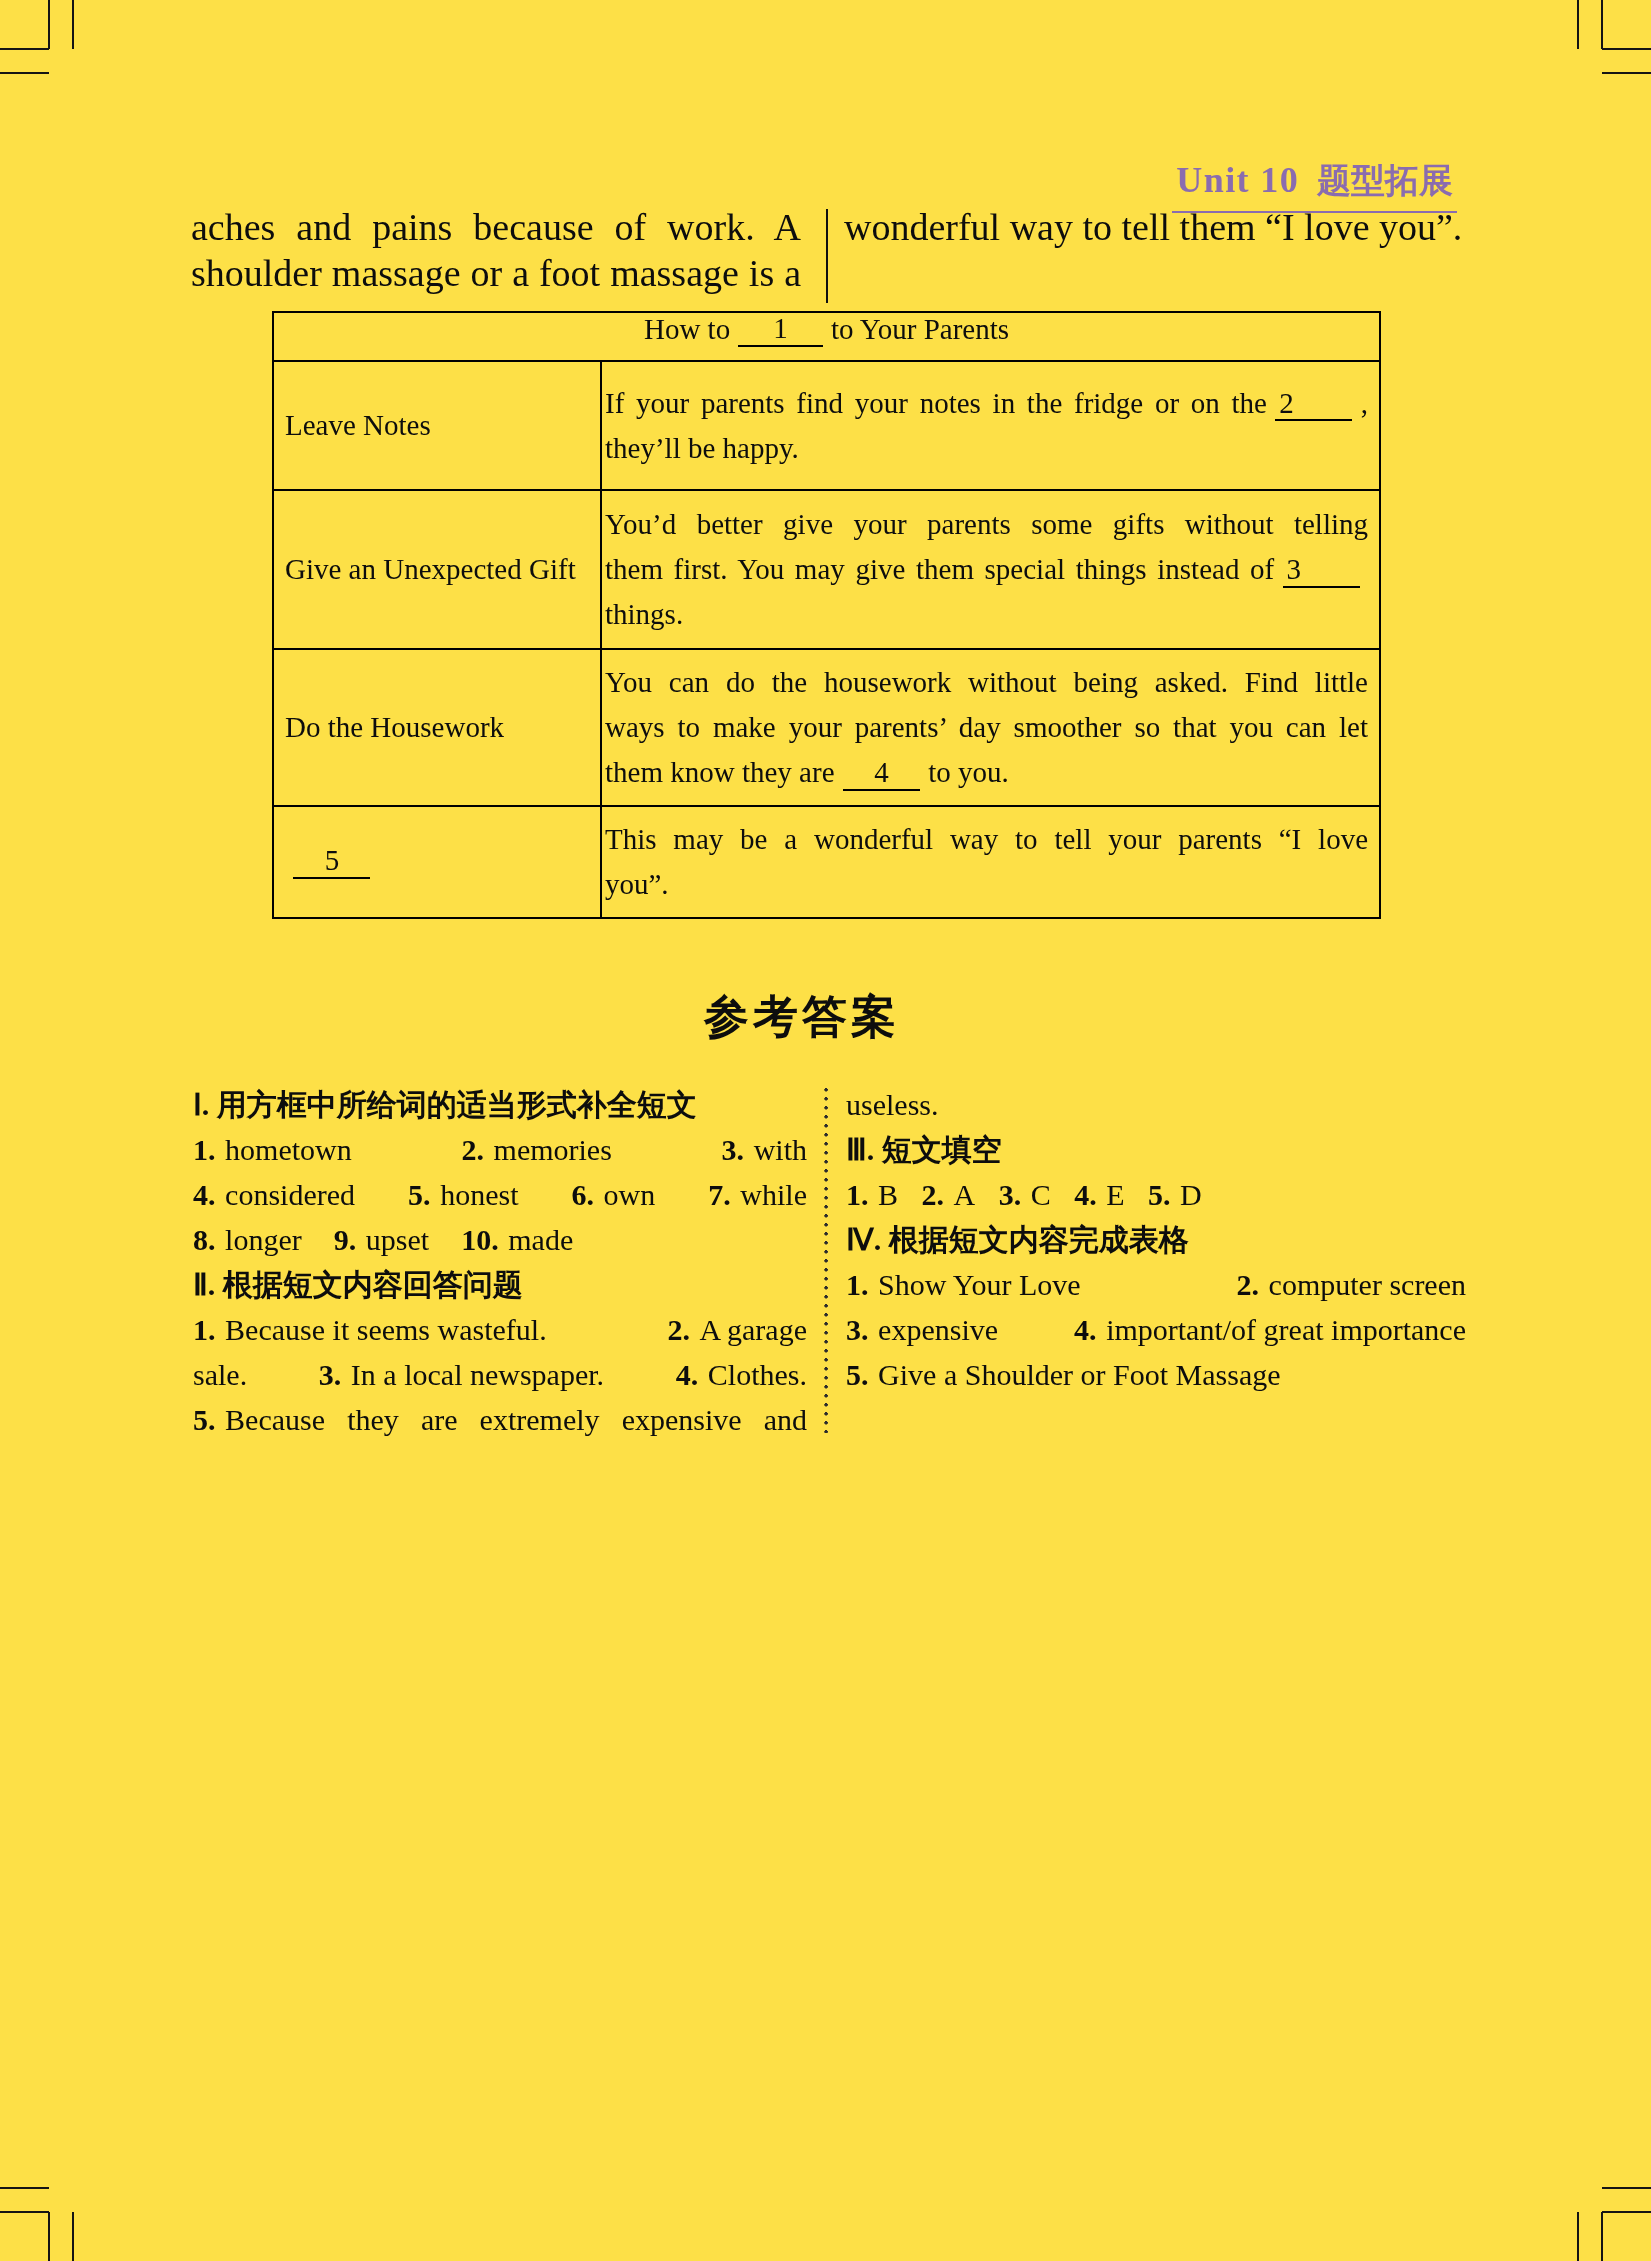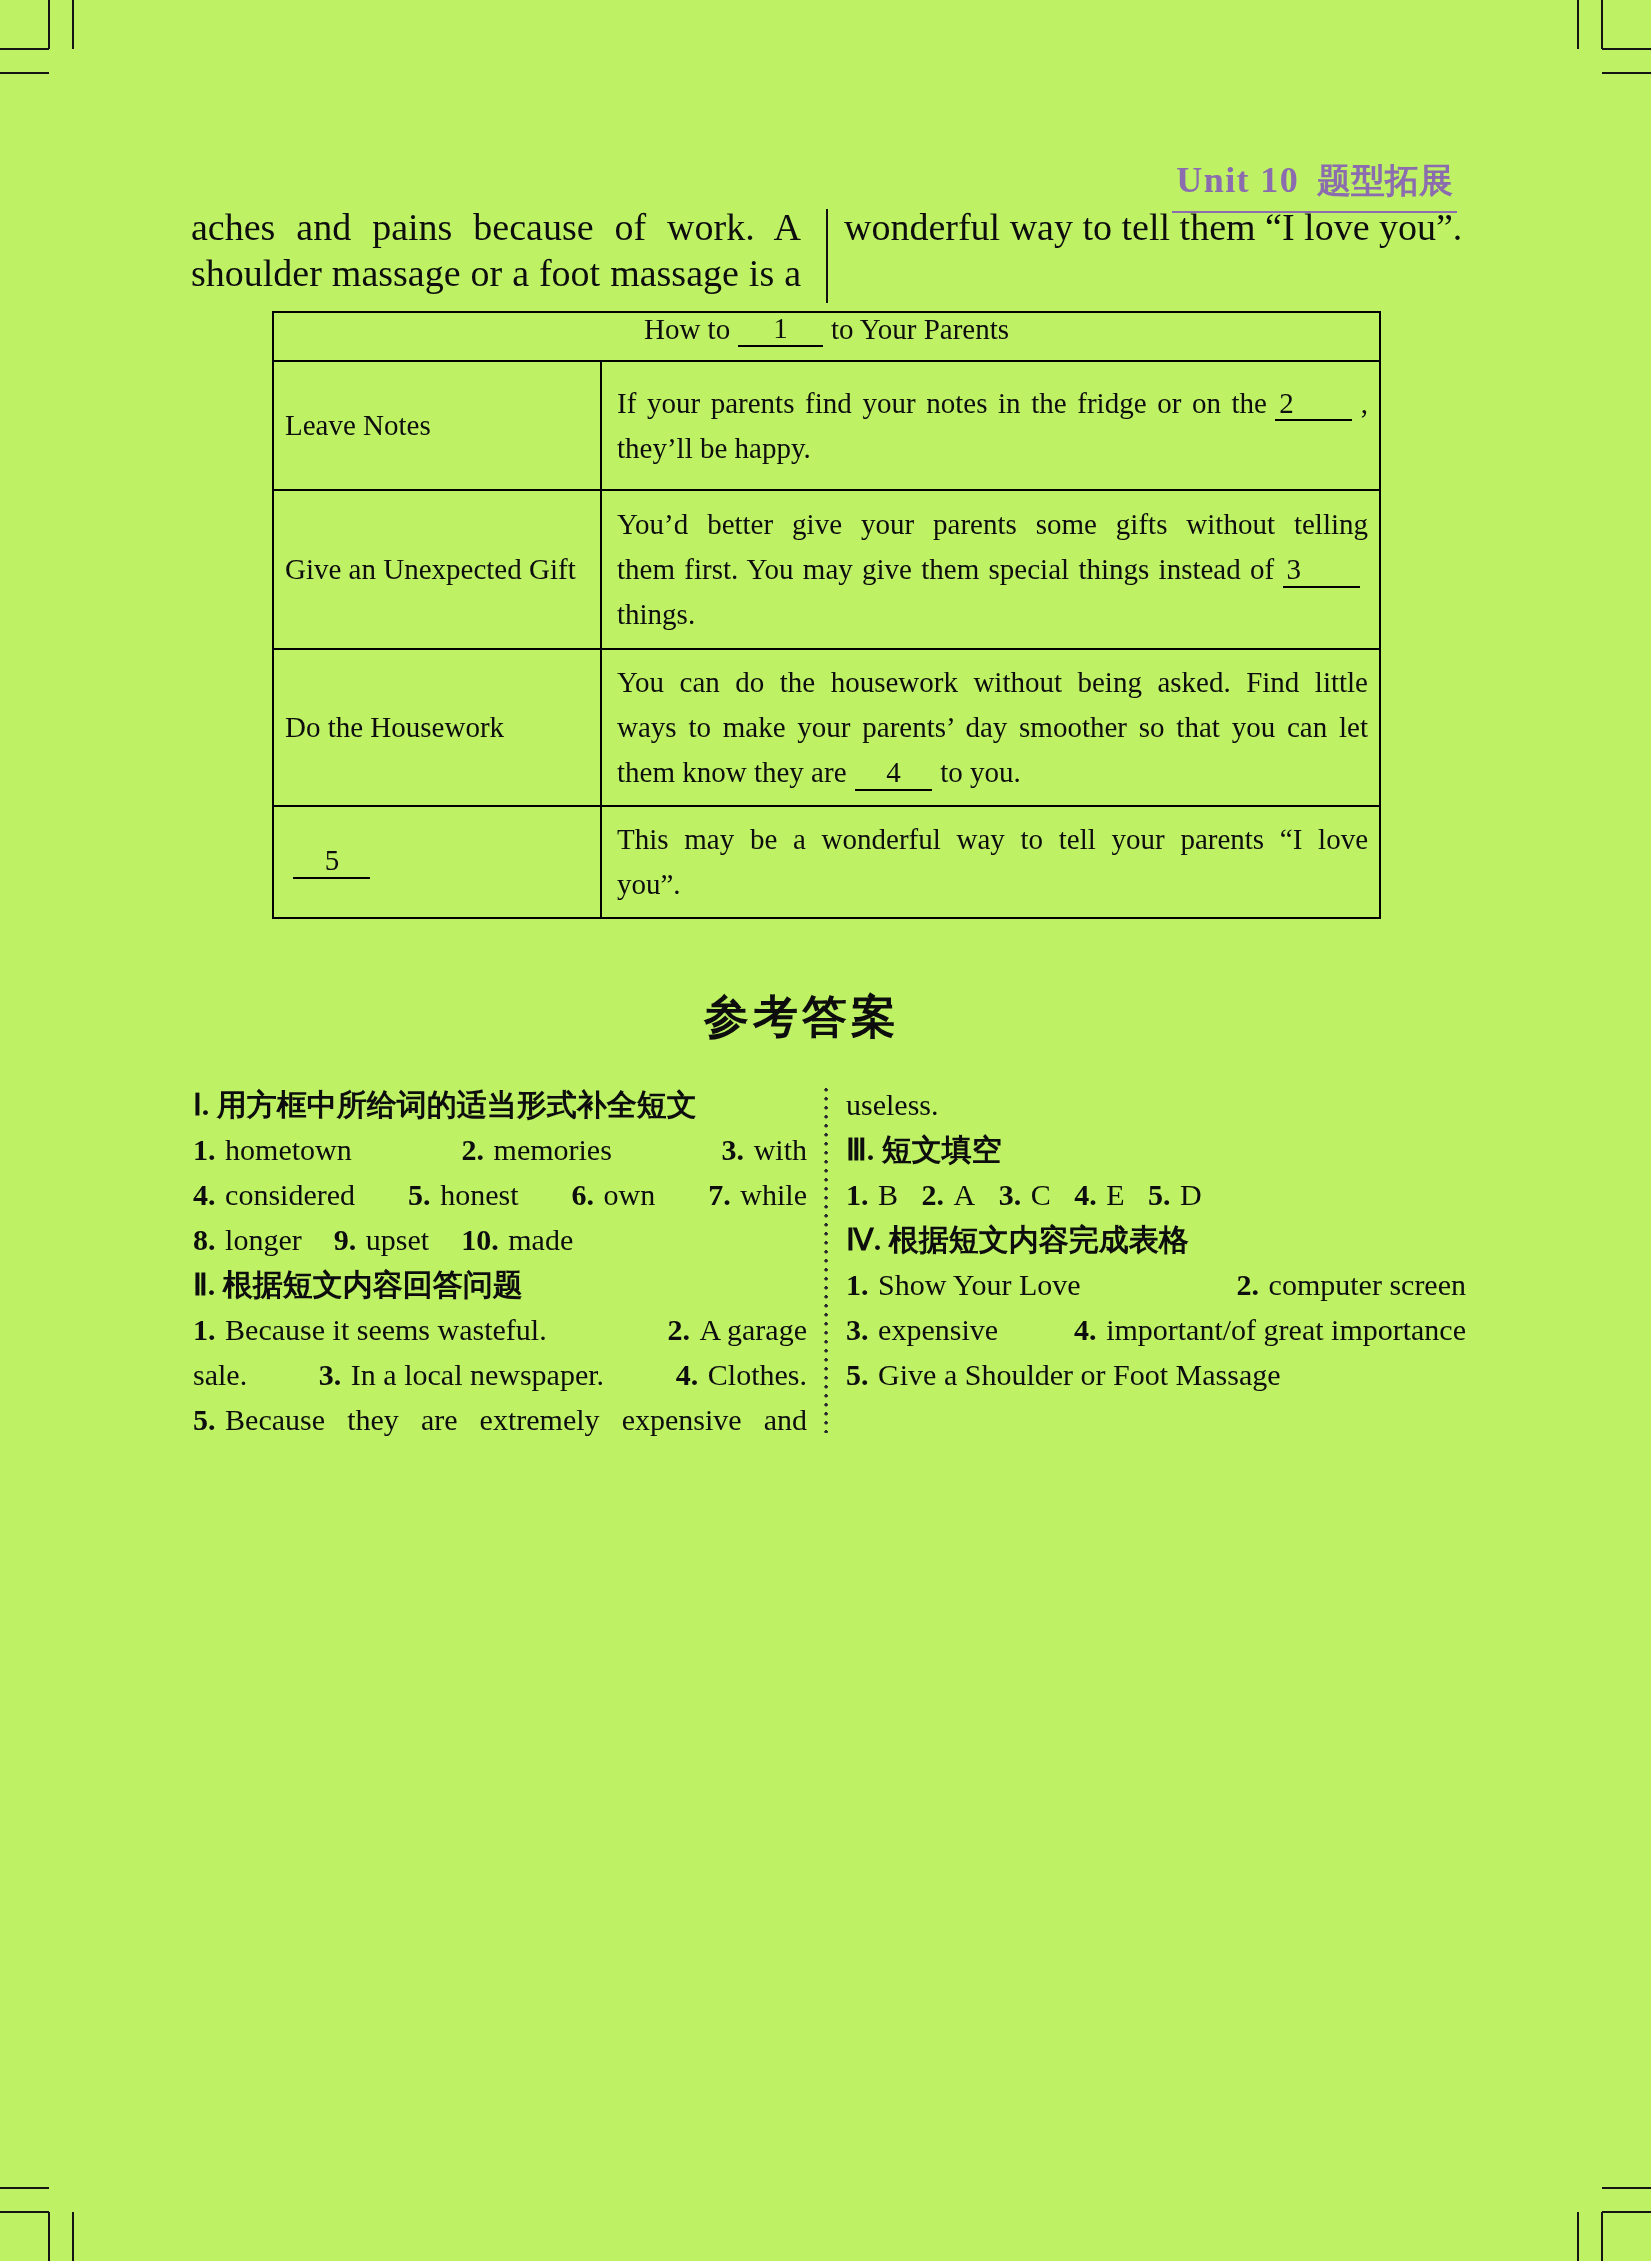--- a/index.html
+++ b/index.html
@@ -1,16 +1,16 @@
 <!DOCTYPE html>
 <html style="font-size:11px"><head>
 <meta charset="utf-8">
 <style>
   html,body{margin:0;padding:0;background:#ffffff;}
-  .page{position:relative;width:1651px;height:2261px;background:#bef264;overflow:hidden;
+  .page{position:relative;width:1651px;height:2261px;background:#fde047;overflow:hidden;
         font-family:"Liberation Serif","DejaVu Serif",serif;color:#0d0d0d;}
 
   
   .mark{position:absolute;background:#141414;}
 
   
   .unit{position:absolute;top:158px;right:194px;border-bottom:2.8px solid #8a6caf;
         padding:0 4.1px 6.9px 4.1px;white-space:nowrap;}
   .unit .en{font-family:"Liberation Serif","DejaVu Serif",serif;font-weight:700;
             font-size:36px;color:#8a6caf;letter-spacing:1.4px;}
@@ -25,21 +25,21 @@
   .vrule{position:absolute;left:826px;top:209px;width:2.1px;height:94px;background:#101010;}
 
   
   .qtable{position:absolute;left:272px;top:311px;width:1109px;box-sizing:border-box;
           border:2.1px solid #000;border-top-width:2.8px;border-bottom-width:2.8px;font-size:29px;}
   .trow{display:flex;box-sizing:border-box;}
   .trow + .trow{border-top:2.8px solid #000;}
   .thead{height:47px;align-items:flex-start;justify-content:center;}
   .tlabel{width:328px;box-sizing:border-box;border-right:2.1px solid #000;
           display:flex;align-items:center;padding-left:11px;flex-shrink:0;}
-  .tcontent{flex:1;box-sizing:border-box;padding:0 11px 0 15px;
+  .tcontent{flex:1;box-sizing:border-box;padding:0 11px 0 3px;
             display:flex;flex-direction:column;justify-content:center;}
   .tline{line-height:45px;min-height:45px;font-size:29px;}
   .tjust{text-align:justify;text-align-last:justify;}
   .r1{height:129px;} .r2{height:159px;} .r3{height:157px;} .r4{height:112px;}
   .blank{display:inline-block;min-width:69px;text-align:center;border-bottom:2.1px solid #000;
          line-height:1.05;padding:0 4.1px 1.4px 4.1px;margin:0 8.3px;}
   .blank.wide{min-width:76px;}
 
   
   .ansTitle{position:absolute;left:0;top:987px;width:1604px;text-align:center;

